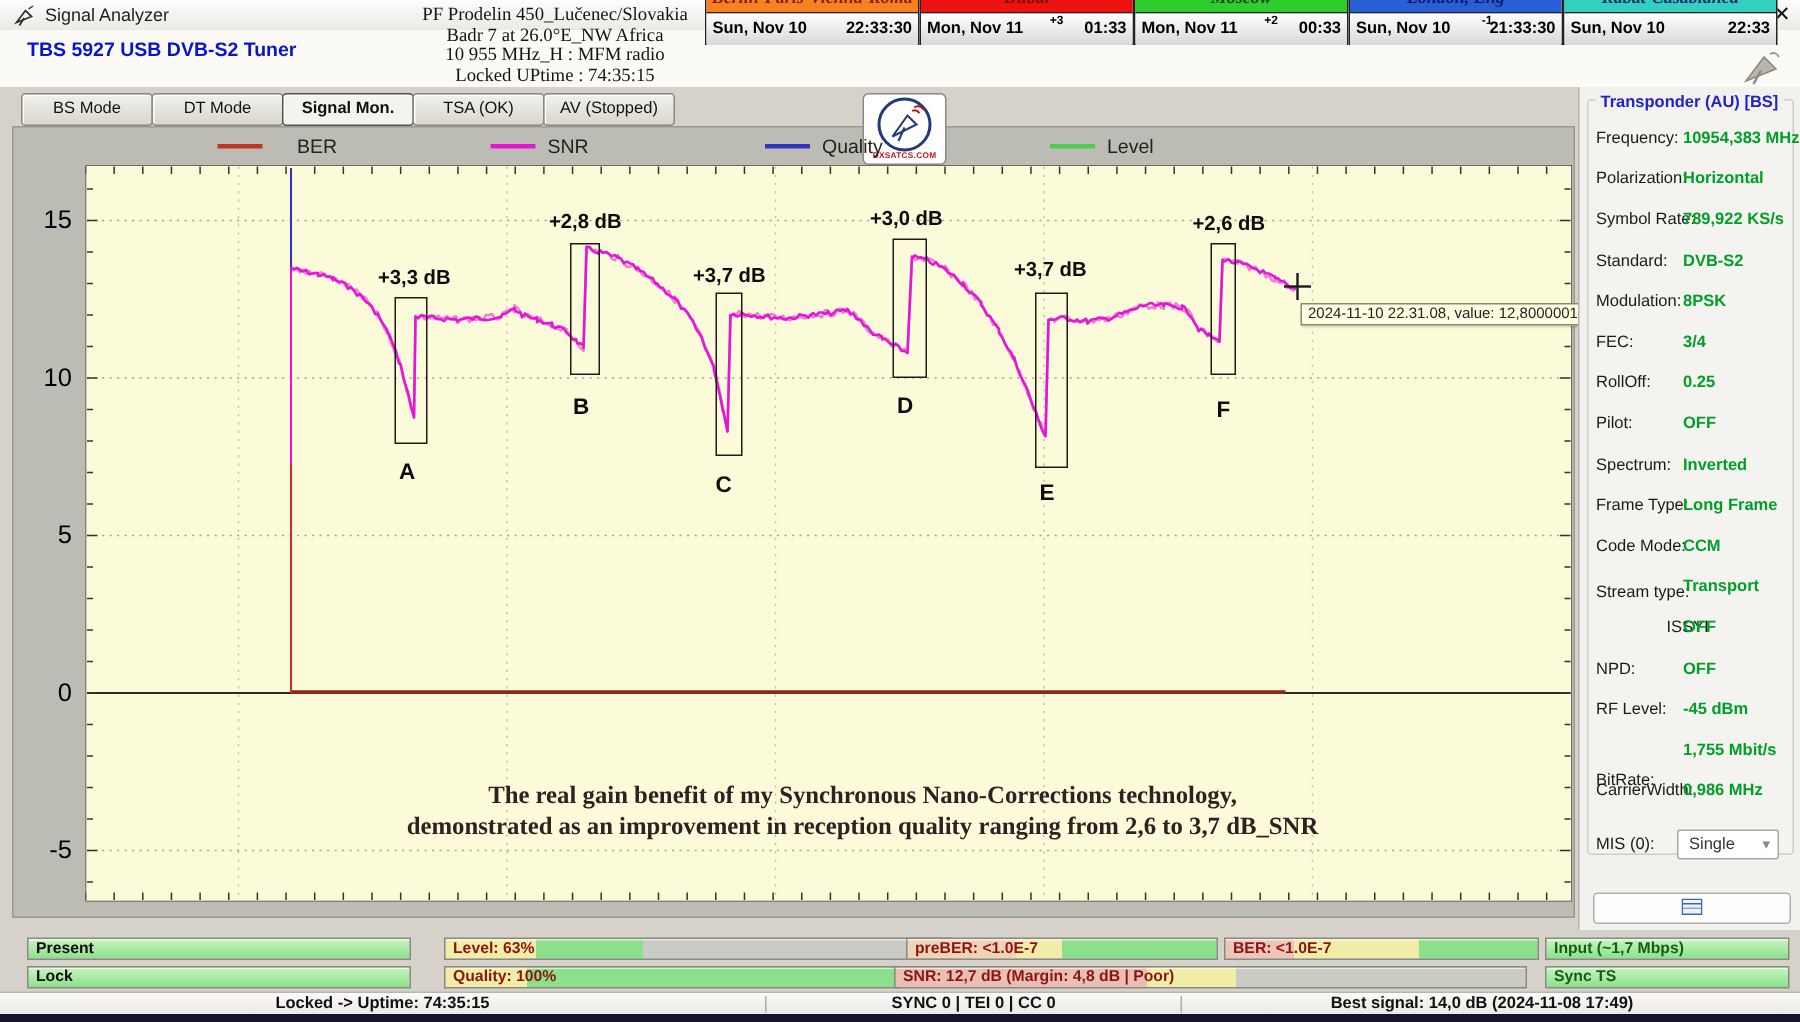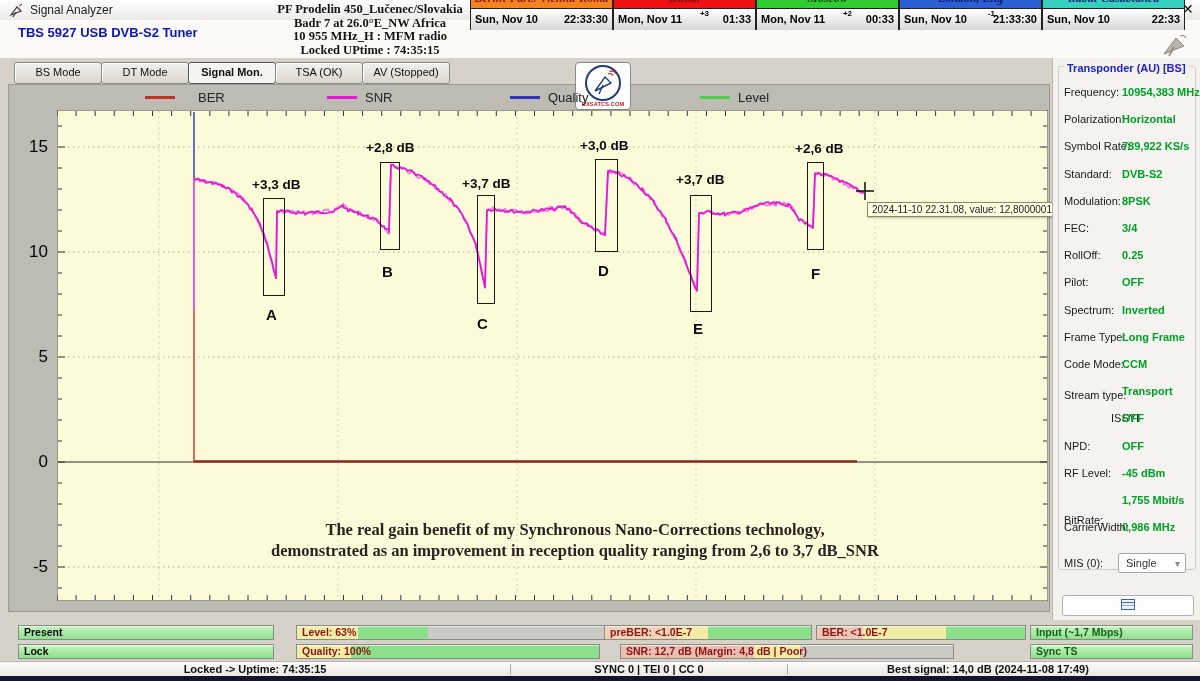--- a/index.html
+++ b/index.html
@@ -7,21 +7,21 @@
        font-family:"Liberation Sans",sans-serif;background:#d6d2ca;color:#111;}
   .abs{position:absolute;}
 
   
   #titlebar{left:0;top:0;width:1200px;height:20px;background:linear-gradient(#fdfdfd,#eceae4);border-bottom:1px solid #d8d5cc;}
   #titlebar .t{position:absolute;left:30px;top:3px;font-size:12px;color:#222;}
   #close-x{position:absolute;left:1182px;top:1px;font-size:14px;color:#111;cursor:default;}
   #headerzone{left:0;top:20px;width:1200px;height:38px;background:#fbfaf6;}
   #tuner-name{left:18px;top:5px;font-size:13px;font-weight:bold;color:#0a15c8;}
   #tuner-sub{left:30px;top:22px;font-size:10.5px;color:#2a2a2a;}
-  #site-header{left:265px;top:-17px;width:210px;text-align:center;font-family:"Liberation Serif",serif;font-weight:bold;font-size:12.5px;line-height:13.5px;color:#141414;}
+  #site-header{left:265px;top:-17px;width:210px;text-align:center;font-family:"Liberation Serif",serif;font-weight:normal;font-size:12.5px;line-height:13.5px;color:#141414;}
 
   
   .clock{position:absolute;top:-12px;width:143px;height:42px;border:1px solid #222;box-sizing:border-box;background:#fff;}
   .clock .hd{height:19px;border-bottom:1px solid #222;font-family:"Liberation Serif",serif;font-style:italic;font-weight:bold;font-size:12px;text-align:center;line-height:19px;overflow:hidden;}
   .clock .tm{height:21px;background:linear-gradient(#ffffff,#d8d8d8);font-size:11px;font-weight:bold;color:#000;position:relative;}
   .clock .d{position:absolute;left:4px;top:4px;}
   .clock .o{position:absolute;right:46px;top:0px;font-size:8px;}
   .clock .v{position:absolute;right:4px;top:4px;}
 
   
@@ -316,21 +316,21 @@
   </svg>
 </div>
 
 <div class="abs meter m-green" style="left:18px;top:625px;width:256px">Present</div>
 <div class="abs meter m-level" style="left:296px;top:625px;width:339px">Level: 63%</div>
 <div class="abs meter m-preber" style="left:604px;top:625px;width:208px">preBER: &lt;1.0E-7</div>
 <div class="abs meter m-ber" style="left:816px;top:625px;width:210px">BER: &lt;1.0E-7</div>
 <div class="abs meter m-greent" style="left:1030px;top:625px;width:163px">Input (~1,7 Mbps)</div>
 <div class="abs meter m-green" style="left:18px;top:644px;width:256px">Lock</div>
 <div class="abs meter m-quality" style="left:296px;top:644px;width:304px">Quality: 100%</div>
-<div class="abs meter m-snr" style="left:620px;top:644px;width:334px">SNR: 12,7 dB (Margin: 4,8 dB | Poor)</div>
+<div class="abs meter m-snr" style="left:596px;top:644px;width:422px">SNR: 12,7 dB (Margin: 4,8 dB | Poor)</div>
 <div class="abs meter m-greent" style="left:1030px;top:644px;width:163px">Sync TS</div>
 
 <div class="abs" id="statusbar">
   <div class="sb-sec" style="left:0;width:510px">Locked -&gt; Uptime: 74:35:15</div>
   <div class="sb-div" style="left:510px"></div>
   <div class="sb-sec" style="left:511px;width:276px">SYNC 0 | TEI 0 | CC 0</div>
   <div class="sb-div" style="left:787px"></div>
   <div class="sb-sec" style="left:788px;width:400px">Best signal: 14,0 dB (2024-11-08 17:49)</div>
 
 </div>

